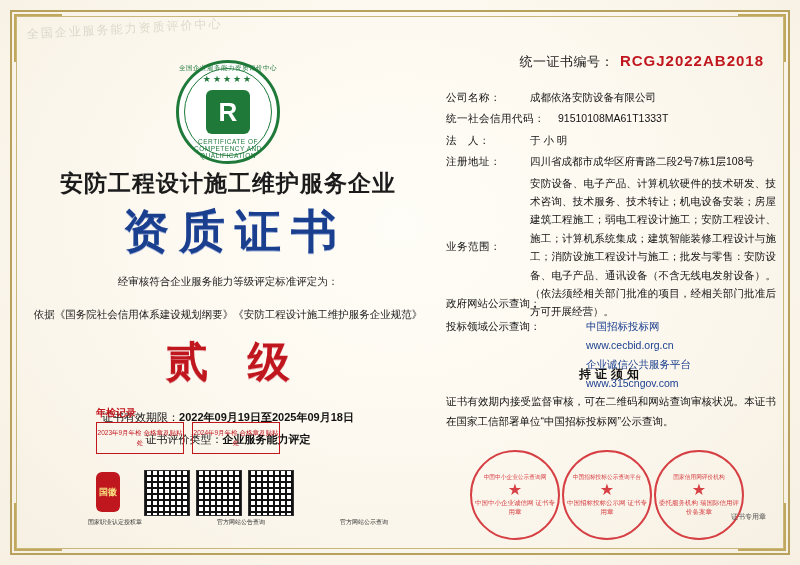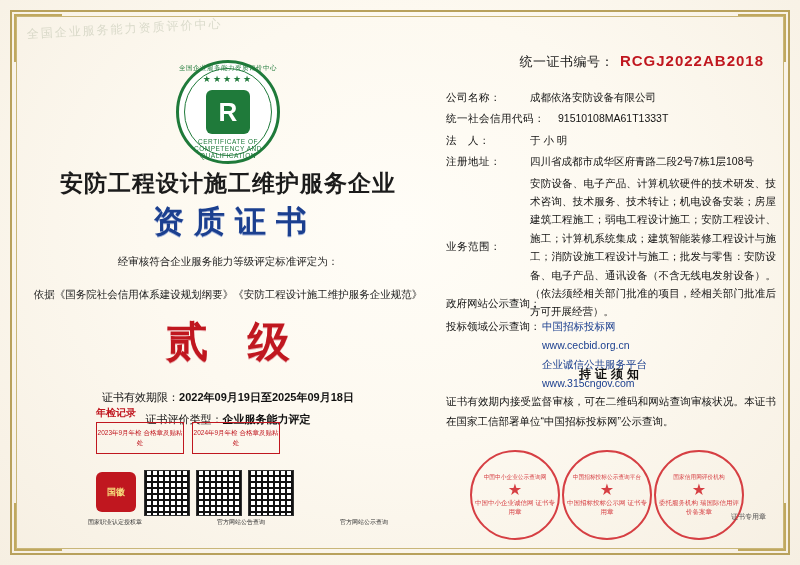--- a/index.html
+++ b/index.html
@@ -81,21 +81,21 @@
   .emblem .arc-top{top:4px;}
   .emblem .arc-bottom{bottom:5px;}
 
   .title1{
     font-family:"DejaVu Sans",sans-serif;
     font-size:23px;font-weight:bold;color:#1b1b1b;letter-spacing:1px;
     margin-top:2px;
   }
   .title2{
     font-family:"DejaVu Sans",sans-serif;
-    font-size:31px;font-weight:bold;color:#1b3f8f;letter-spacing:10px;
+    font-size:46px;font-weight:bold;color:#1b3f8f;letter-spacing:10px;
     margin:2px 0 9px 14px;
     text-shadow:0 1px 0 #9fb0d8;
   }
   .sub-line{
     font-size:10.5px;color:#222;margin-top:14px;line-height:1.8;
   }
   .grade{
     font-size:42px;font-weight:bold;color:#c0171f;letter-spacing:14px;
     margin:10px 0 2px 14px;
     text-shadow:0 1px 0 #e8a9ab;
@@ -128,21 +128,21 @@
   .row .k{width:84px;flex:0 0 84px;letter-spacing:.5px;}
   .row .v{flex:1;text-align:justify;}
   .row.scope .v{line-height:1.75;}
 
   .right2{
     position:absolute;left:446px;top:294px;width:330px;
     font-size:10.5px;line-height:1.8;color:#111;
   }
   .right2 .k{display:inline-block;}
   .right2 .site{color:#1b3f8f;}
-  .right2 .block{margin-bottom:4px;display:flex;}
+  .right2 .block{margin-bottom:4px;display:flex;gap:44px;}
   .right2 .block .k{width:96px;flex:0 0 96px;}
   .right2 .block .v{flex:1;}
 
   .notice-title{
     position:absolute;left:446px;top:366px;width:330px;text-align:center;
     font-size:12px;font-weight:bold;letter-spacing:4px;color:#111;
   }
   .notice-body{
     position:absolute;left:446px;top:392px;width:330px;
     font-size:10.5px;line-height:1.9;color:#111;text-align:justify;
@@ -160,21 +160,21 @@
   .seal .bot{font-size:6.5px;}
   .seal1{left:470px;top:450px;}
   .seal2{left:562px;top:450px;}
   .seal3{left:654px;top:450px;}
 
   
   .gov-seal{
     position:absolute;left:96px;top:472px;width:40px;height:40px;
   }
   .gov-seal .g{
-    width:40px;height:40px;border-radius:6px;background:#c0171f;
+    width:24px;height:40px;border-radius:6px;background:#c0171f;
     color:#f5d97a;font-size:9px;font-weight:bold;text-align:center;
     line-height:40px;
   }
   .qr{
     position:absolute;width:44px;height:44px;
     background-image:
       linear-gradient(90deg,#111 2px,transparent 2px),
       linear-gradient(0deg,#111 2px,transparent 2px);
     background-size:6px 6px,6px 6px;
     background-color:#fff;border:1px solid #333;

